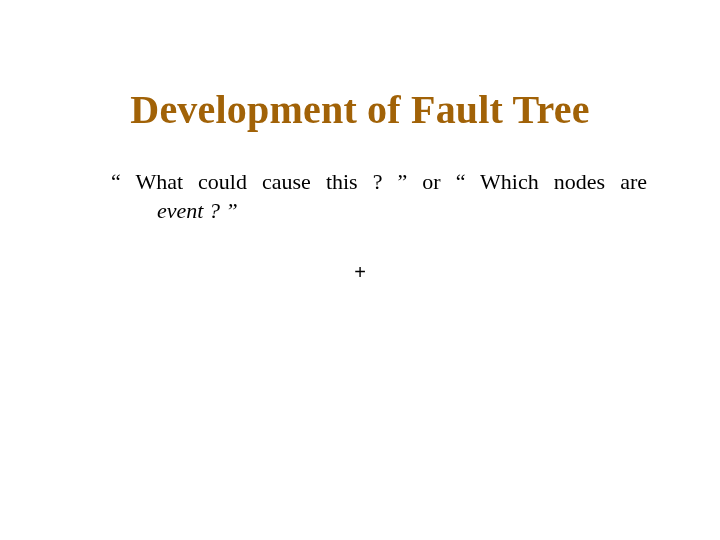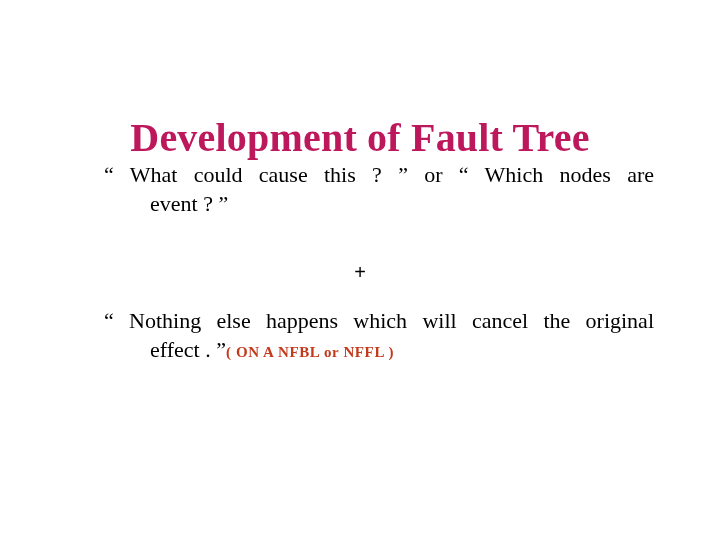--- a/index.html
+++ b/index.html
@@ -20,48 +20,48 @@
     position: relative;
     width: 720px;
     height: 540px;
     box-sizing: border-box;
   }
 
   
   .slide-title {
     position: absolute;
     left: 0;
-    top: 88px;
+    top: 60px;
     width: 720px;
     text-align: center;
     font-size: 40px;
     font-weight: bold;
     line-height: 46px;
     letter-spacing: 0.2px;
-    color: #be185d;
+    color: #a16207;
     white-space: nowrap;
   }
 
   
   .body-block {
     position: absolute;
     left: 58px;
     top: 160px;
     width: 596px;
   }
 
   .para {
     font-size: 22px;
     line-height: 29px;
     text-align: justify;
     text-justify: inter-word;
     padding-left: 46px;
     text-indent: -46px;
     color: #000000;
-    margin: 0;
+    margin: 7px;
   }
 
   .para-2 {
     margin-top: 0;
   }
 
   
   .line {
     display: block;
   }
@@ -71,21 +71,21 @@
     display: block;
   }
   .line-last {
     text-align: left;
     text-align-last: left;
     display: block;
   }
 
   .p1-l1 { padding-left: 0; text-indent: 0; }
   .p1-l2 { padding-left: 46px; text-indent: 0; }
-  .p1-l3 { padding-left: 46px; text-indent: 0; }
+  .p1-l3 { padding-left: 46px; text-indent: 0; font-style: italic; }
 
   .p2-l1 { padding-left: 0; text-indent: 0; }
   .p2-l2 { padding-left: 46px; text-indent: 0; }
 
   
   .plus-row {
     position: absolute;
     left: 58px;
     top: 258px;
     width: 596px;
@@ -131,20 +131,14 @@
     <div class="para">
       <span class="line line-justified p1-l1">“ What  could  cause  this ? ”  or  “ Which  nodes  are</span>
       <span class="line line-last p1-l3">event ? ”</span>
     </div>
   </div>
 
   <div class="plus-row">
     <span class="plus-sign">+</span>
   </div>
 
-  <div class="body-block-2">
-    <div class="para para-2">
-      <span class="line line-justified p2-l1">“ Nothing  else  happens  which  will  cancel  the original</span>
-      <span class="line line-last p2-l2"><span>effect . ”</span><span class="annotation">( ON  A  NFBL  or  NFFL )</span></span>
-    </div>
-  </div>
 
 </div>
 
 </body></html>

